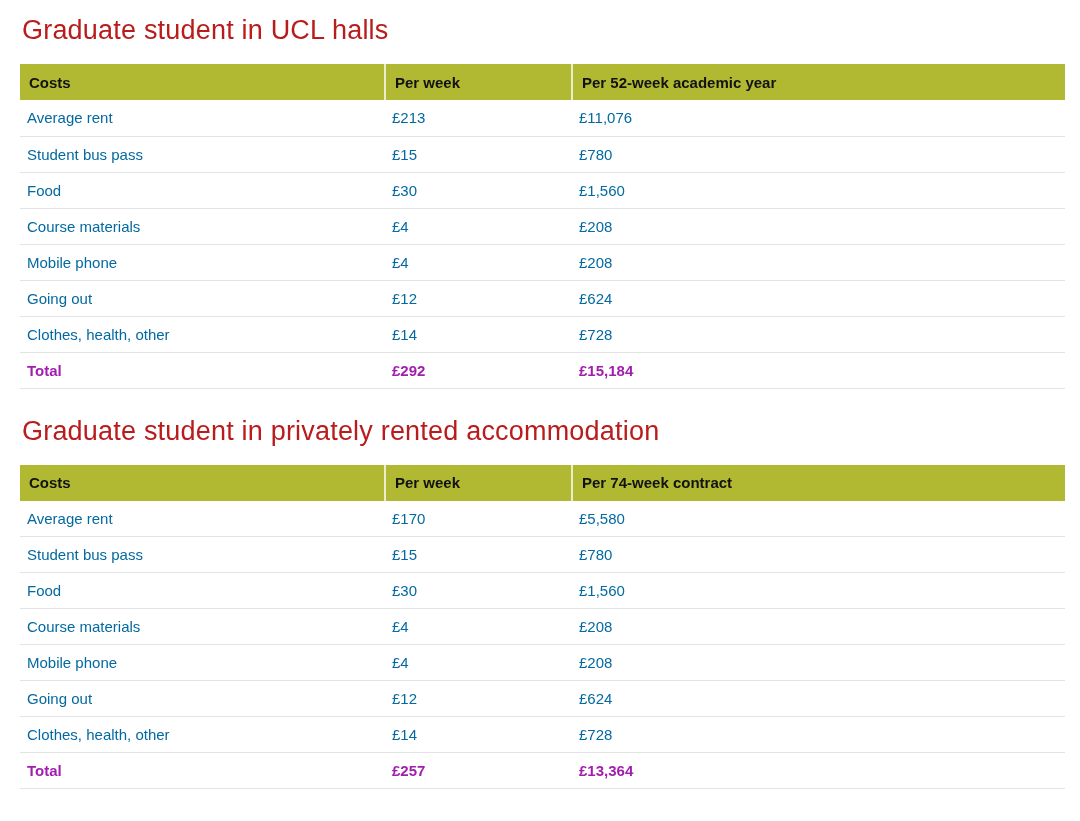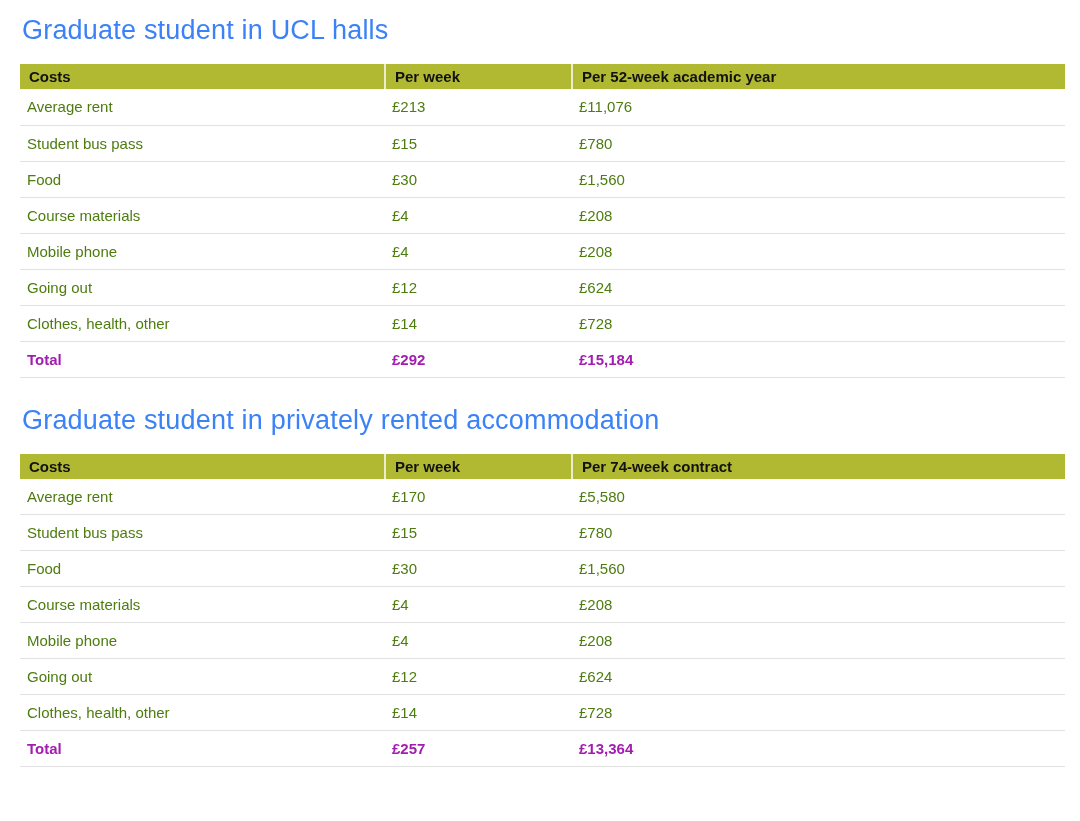--- a/index.html
+++ b/index.html
@@ -10,55 +10,55 @@
     font-family: "Liberation Sans", sans-serif;
     color: #1a1a1a;
     -webkit-font-smoothing: antialiased;
   }
   .content {
     padding: 0 15px 10px 20px;
   }
   .section-title {
     font-size: 27px;
     font-weight: 400;
-    color: #3b82f6;
+    color: #b91c1c;
     letter-spacing: 0.2px;
     line-height: 33px;
     margin: 26px 0 17px 2px;
   }
   section:first-child .section-title {
     margin-top: 14px;
   }
   table.cost-table {
     width: 1045px;
     border-collapse: collapse;
     table-layout: fixed;
     font-size: 15px;
   }
   table.cost-table col.col-costs { width: 365px; }
   table.cost-table col.col-week  { width: 187px; }
   table.cost-table col.col-year  { width: 493px; }
   table.cost-table thead th {
     background: #b1b831;
-    height: 25px;
+    height: 36px;
     text-align: left;
     vertical-align: middle;
     font-weight: 700;
     color: #121212;
     padding: 0 6px 0 9px;
   }
   table.cost-table thead th + th {
     border-left: 2px solid rgba(255,255,255,0.75);
   }
   table.cost-table tbody td {
     height: 36px;
     vertical-align: middle;
     padding: 0 6px 0 7px;
     border-bottom: 1px solid #e2e2e2;
-    color: #4d7c0f;
+    color: #0369a1;
     background: #ffffff;
   }
   table.cost-table tr.total-row td {
     font-weight: 700;
     color: #a21caf;
   }
 </style>
 </head>
 <body>
 

